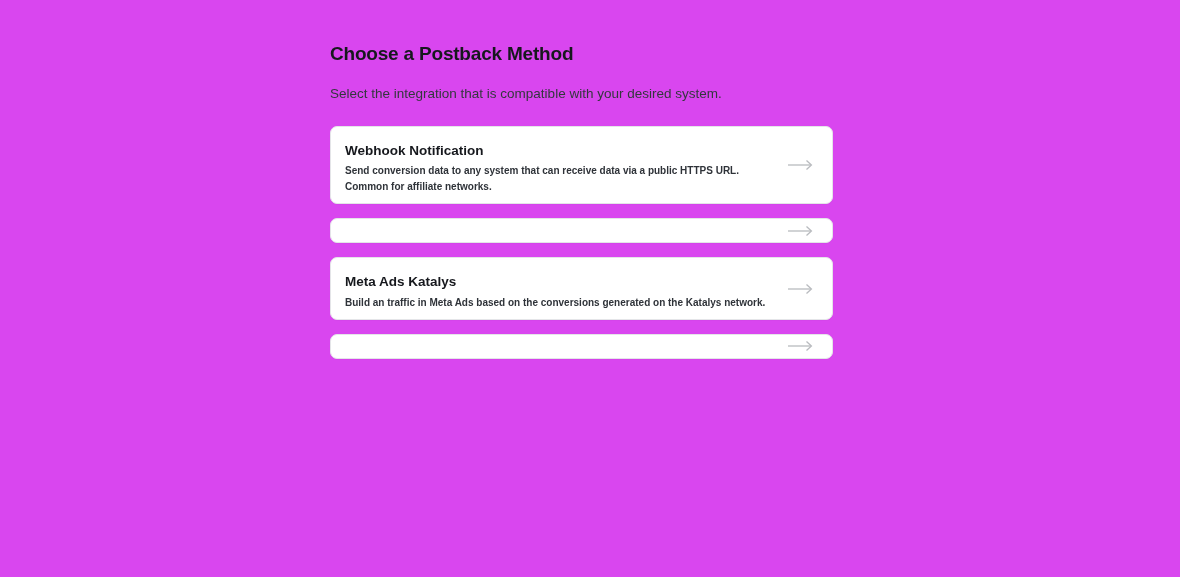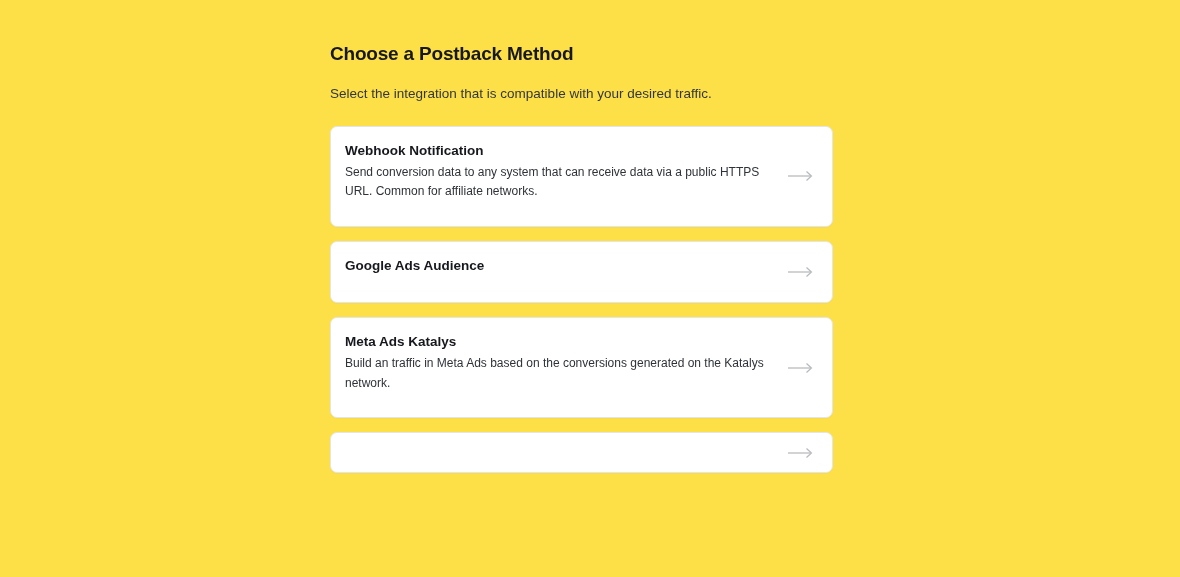--- a/index.html
+++ b/index.html
@@ -10,21 +10,21 @@
     height: 577px;
     background: #ffffff;
     font-family: "Liberation Sans", sans-serif;
     color: #1a1a1a;
     overflow: hidden;
   }
   .page {
     position: relative;
     width: 1180px;
     height: 577px;
-    background: #fde047;
+    background: #d946ef;
   }
   .content {
     position: absolute;
     left: 330px;
     top: 42px;
     width: 503px;
   }
   .page-title {
     font-size: 19px;
     font-weight: bold;
@@ -43,36 +43,36 @@
   .option-list {
     display: flex;
     flex-direction: column;
     gap: 14px;
   }
   .option-card {
     position: relative;
     border: 1px solid #e4e5e8;
     border-radius: 7px;
     background: #ffffff;
-    padding: 15px 60px 24px 14px;
+    padding: 15px 60px 8px 14px;
     cursor: pointer;
     box-shadow: 0 1px 1px rgba(16,18,22,0.02);
   }
   .option-title {
     font-size: 13.5px;
     font-weight: bold;
     color: #16181d;
     line-height: 1.35;
     margin-bottom: 3px;
   }
   .option-desc {
-    font-size: 12px;
+    font-size: 10px;
     color: #2f3339;
     line-height: 1.63;
-    font-weight: normal;
+    font-weight: bold;
     max-width: 448px;
   }
   .arrow-icon {
     position: absolute;
     right: 18px;
     top: 50%;
     transform: translateY(-50%);
     width: 26px;
     height: 12px;
     display: block;
@@ -80,37 +80,36 @@
   }
   .arrow-icon svg { display: block; }
 </style>
 </head>
 <body>
 
 <div class="page">
   <div class="content">
 
     <h1 class="page-title">Choose a Postback Method</h1>
-    <p class="page-subtitle">Select the integration that is compatible with your desired traffic.</p>
+    <p class="page-subtitle">Select the integration that is compatible with your desired system.</p>
 
     <div class="option-list">
 
       <div class="option-card">
         <div class="option-title">Webhook Notification</div>
         <div class="option-desc">Send conversion data to any system that can receive data via a public HTTPS URL. Common for affiliate networks.</div>
         <span class="arrow-icon">
           <svg width="26" height="12" viewBox="0 0 26 12" fill="none" xmlns="http://www.w3.org/2000/svg">
             <path d="M0 6 H23" stroke="currentColor" stroke-width="1.3"></path>
             <path d="M18.5 1.5 L23.4 6 L18.5 10.5" stroke="currentColor" stroke-width="1.3" fill="none"></path>
           </svg>
         </span>
       </div>
 
       <div class="option-card">
-        <div class="option-title">Google Ads Audience</div>
         <span class="arrow-icon">
           <svg width="26" height="12" viewBox="0 0 26 12" fill="none" xmlns="http://www.w3.org/2000/svg">
             <path d="M0 6 H23" stroke="currentColor" stroke-width="1.3"></path>
             <path d="M18.5 1.5 L23.4 6 L18.5 10.5" stroke="currentColor" stroke-width="1.3" fill="none"></path>
           </svg>
         </span>
       </div>
 
       <div class="option-card">
         <div class="option-title">Meta Ads Katalys</div>

